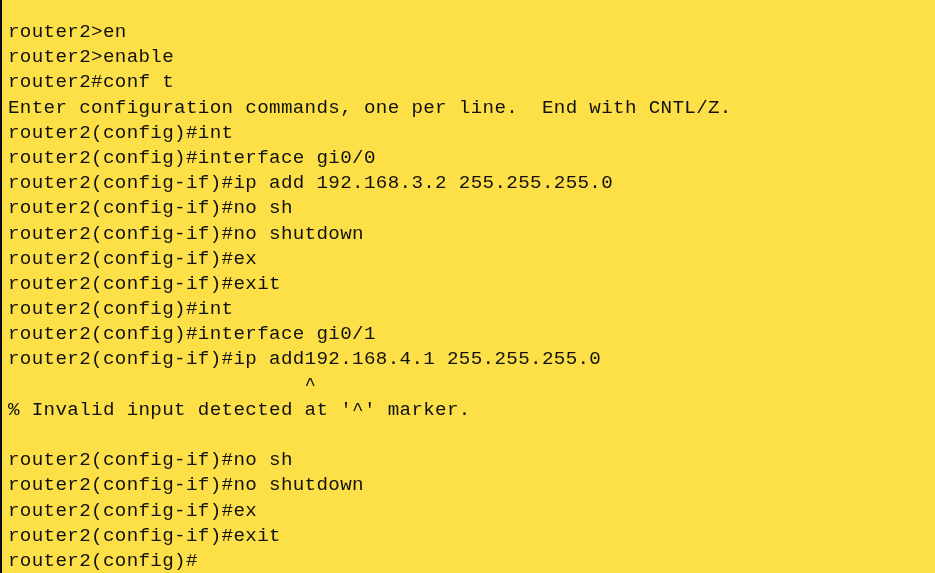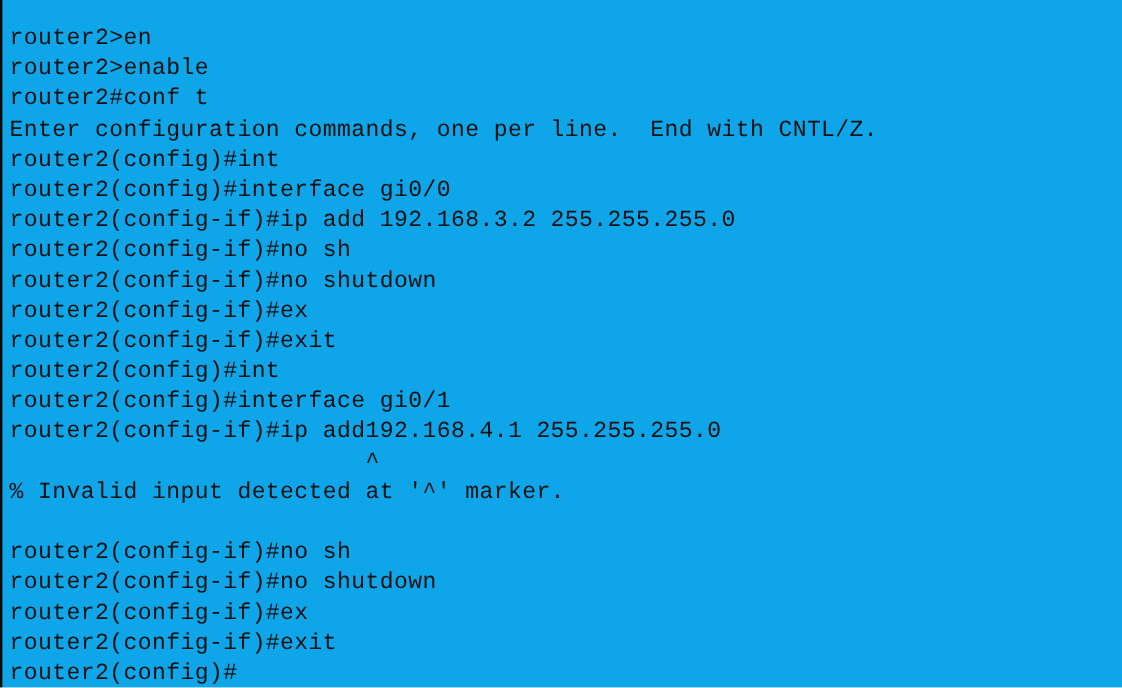--- a/index.html
+++ b/index.html
@@ -44,15 +44,15 @@
     white-space: pre;
     font-family: "Liberation Mono", "DejaVu Sans Mono", monospace;
   }
   .term-line.blank {
     color: transparent;
   }
 </style>
 </head>
 <body>
 
-<div id="terminal" style="background: #0ea5e9; border-left-color: rgb(10, 10, 10);">
+<div id="terminal" style="background: #fde047; border-left-color: rgb(10, 10, 10);">
   <div id="terminal-output" style="color: rgb(17, 17, 17);"><span class="term-line">router2&gt;en</span><span class="term-line">router2&gt;enable</span><span class="term-line">router2#conf t</span><span class="term-line">Enter configuration commands, one per line.  End with CNTL/Z.</span><span class="term-line">router2(config)#int</span><span class="term-line">router2(config)#interface gi0/0</span><span class="term-line">router2(config-if)#ip add 192.168.3.2 255.255.255.0</span><span class="term-line">router2(config-if)#no sh</span><span class="term-line">router2(config-if)#no shutdown</span><span class="term-line">router2(config-if)#ex</span><span class="term-line">router2(config-if)#exit</span><span class="term-line">router2(config)#int</span><span class="term-line">router2(config)#interface gi0/1</span><span class="term-line">router2(config-if)#ip add192.168.4.1 255.255.255.0</span><span class="term-line">                         ^</span><span class="term-line">% Invalid input detected at '^' marker.</span><span class="term-line blank"></span><span class="term-line">router2(config-if)#no sh</span><span class="term-line">router2(config-if)#no shutdown</span><span class="term-line">router2(config-if)#ex</span><span class="term-line">router2(config-if)#exit</span><span class="term-line">router2(config)#</span></div>
 </div>
 
 </body></html>

